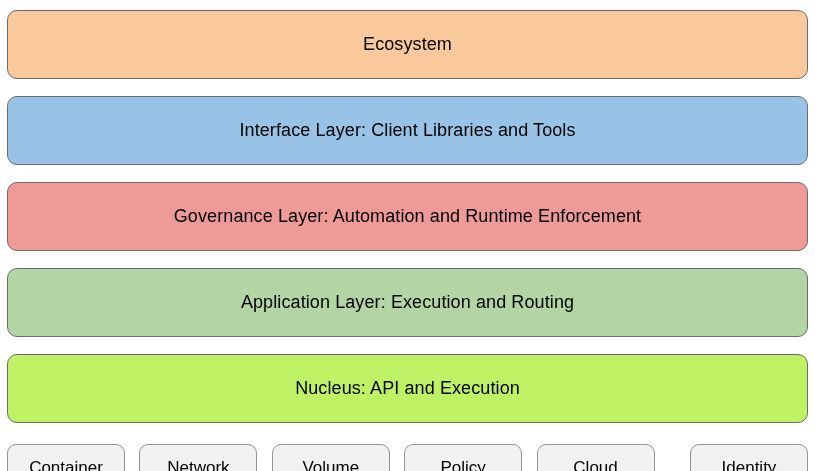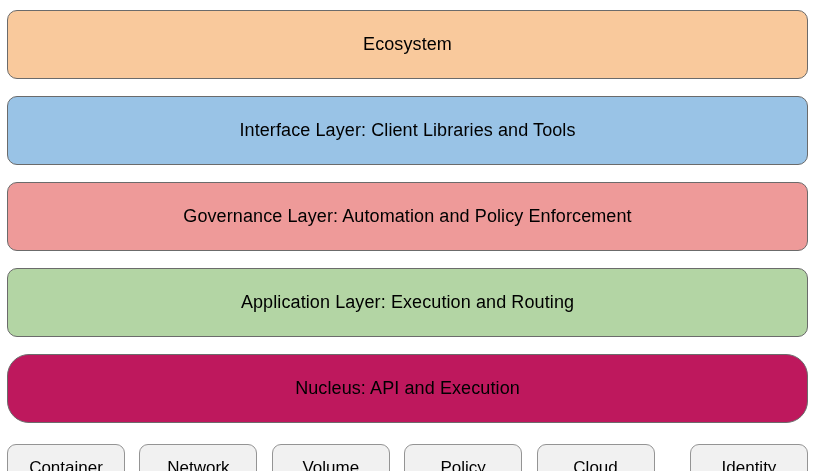--- a/index.html
+++ b/index.html
@@ -53,26 +53,26 @@
 
 <div class="canvas">
   <div class="stack">
     <div class="layer" style="background-color: rgb(249, 201, 156);">
       <span>Ecosystem</span>
     </div>
     <div class="layer" style="background-color: rgb(153, 195, 230);">
       <span>Interface Layer: Client Libraries and Tools</span>
     </div>
     <div class="layer" style="background-color: rgb(238, 154, 153);">
-      <span>Governance Layer: Automation and Policy Enforcement</span>
+      <span>Governance Layer: Automation and Runtime Enforcement</span>
     </div>
     <div class="layer" style="background-color: rgb(179, 213, 164);">
       <span>Application Layer: Execution and Routing</span>
     </div>
-    <div class="layer" style="background-color: #be185d; border-radius: 22px;">
+    <div class="layer" style="background-color: #bef264;">
       <span>Nucleus: API and Execution</span>
     </div>
   </div>
 
   <div class="providers">
     <div class="provider" style="background-color: rgb(241, 241, 241);">
       <span>Container Runtime</span>
     </div>
     <div class="provider" style="background-color: rgb(241, 241, 241);">
       <span>Network Plugin</span>

